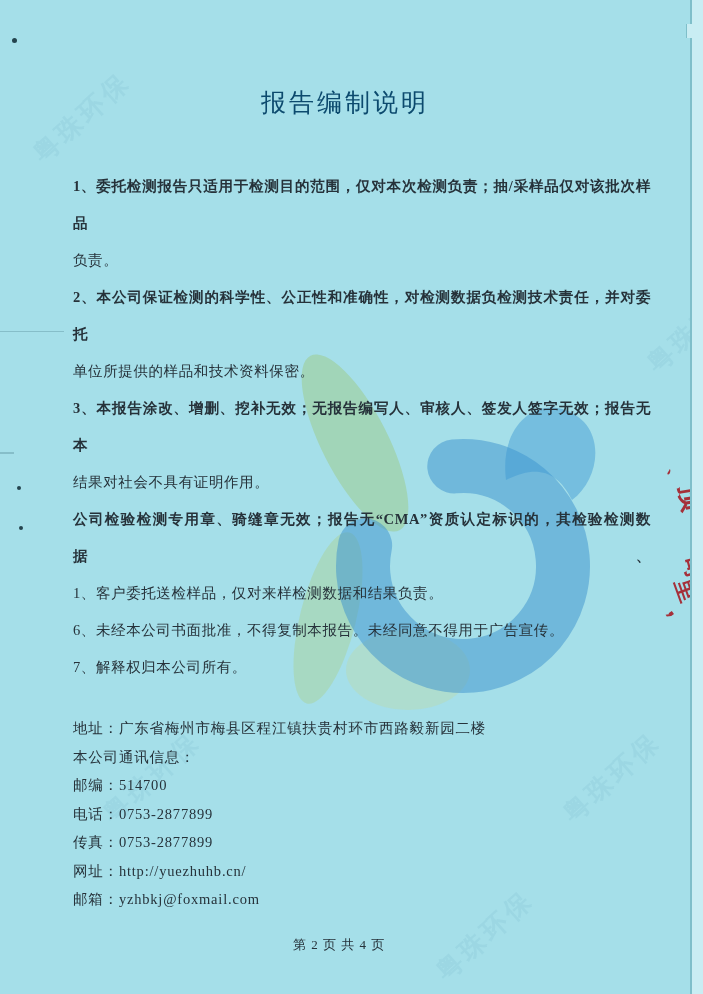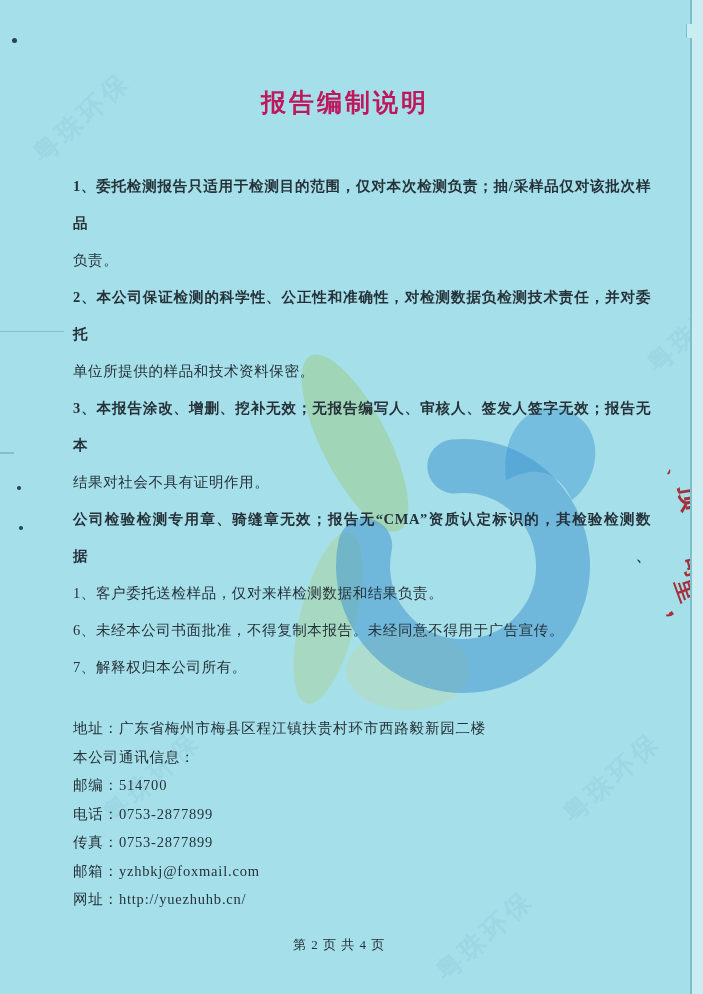--- a/index.html
+++ b/index.html
@@ -13,21 +13,21 @@
   .wm{
     position:absolute;font-size:26px;letter-spacing:4px;font-weight:bold;
     color:rgba(80,145,175,0.10);transform:rotate(-42deg);white-space:nowrap;
     pointer-events:none;z-index:1;
   }
   
   .logo{position:absolute;left:258px;top:318px;z-index:1;}
   
   .title{
     position:absolute;top:86px;left:0;width:690px;text-align:center;
-    font-size:25px;font-weight:bold;letter-spacing:3px;color:#be185d;z-index:3;
+    font-size:25px;font-weight:normal;letter-spacing:3px;color:#0c4a6e;z-index:3;
   }
   
   .notes{
     position:absolute;top:168px;left:73px;width:578px;z-index:3;
     font-size:14.5px;line-height:37px;letter-spacing:0.6px;
   }
   .line{white-space:nowrap;}
   .line.full{
     white-space:normal;text-align:justify;text-align-last:justify;
     text-justify:inter-character;
@@ -99,22 +99,22 @@
       <div class="line">7、解释权归本公司所有。</div>
     </div>
   </div>
 
   <div class="contact">
     <div>地址：广东省梅州市梅县区程江镇扶贵村环市西路毅新园二楼</div>
     <div>本公司通讯信息：</div>
     <div>邮编：514700</div>
     <div>电话：0753-2877899</div>
     <div>传真：0753-2877899</div>
+    <div>网址：http://yuezhuhb.cn/</div>
     <div>邮箱：yzhbkj@foxmail.com</div>
-    <div>网址：http://yuezhuhb.cn/</div>
   </div>
 
   <div class="footer">第 2 页 共 4 页</div>
 
   <div class="speck" style="left:12px;top:38px;width:5px;height:5px"></div>
   <div class="speck" style="left:17px;top:486px;width:4px;height:4px"></div>
   <div class="speck" style="left:19px;top:526px;width:4px;height:4px"></div>
   <div class="crease" style="left:0;top:331px;width:64px;height:1px"></div>
   <div class="crease" style="left:0;top:452px;width:14px;height:2px"></div>
 

